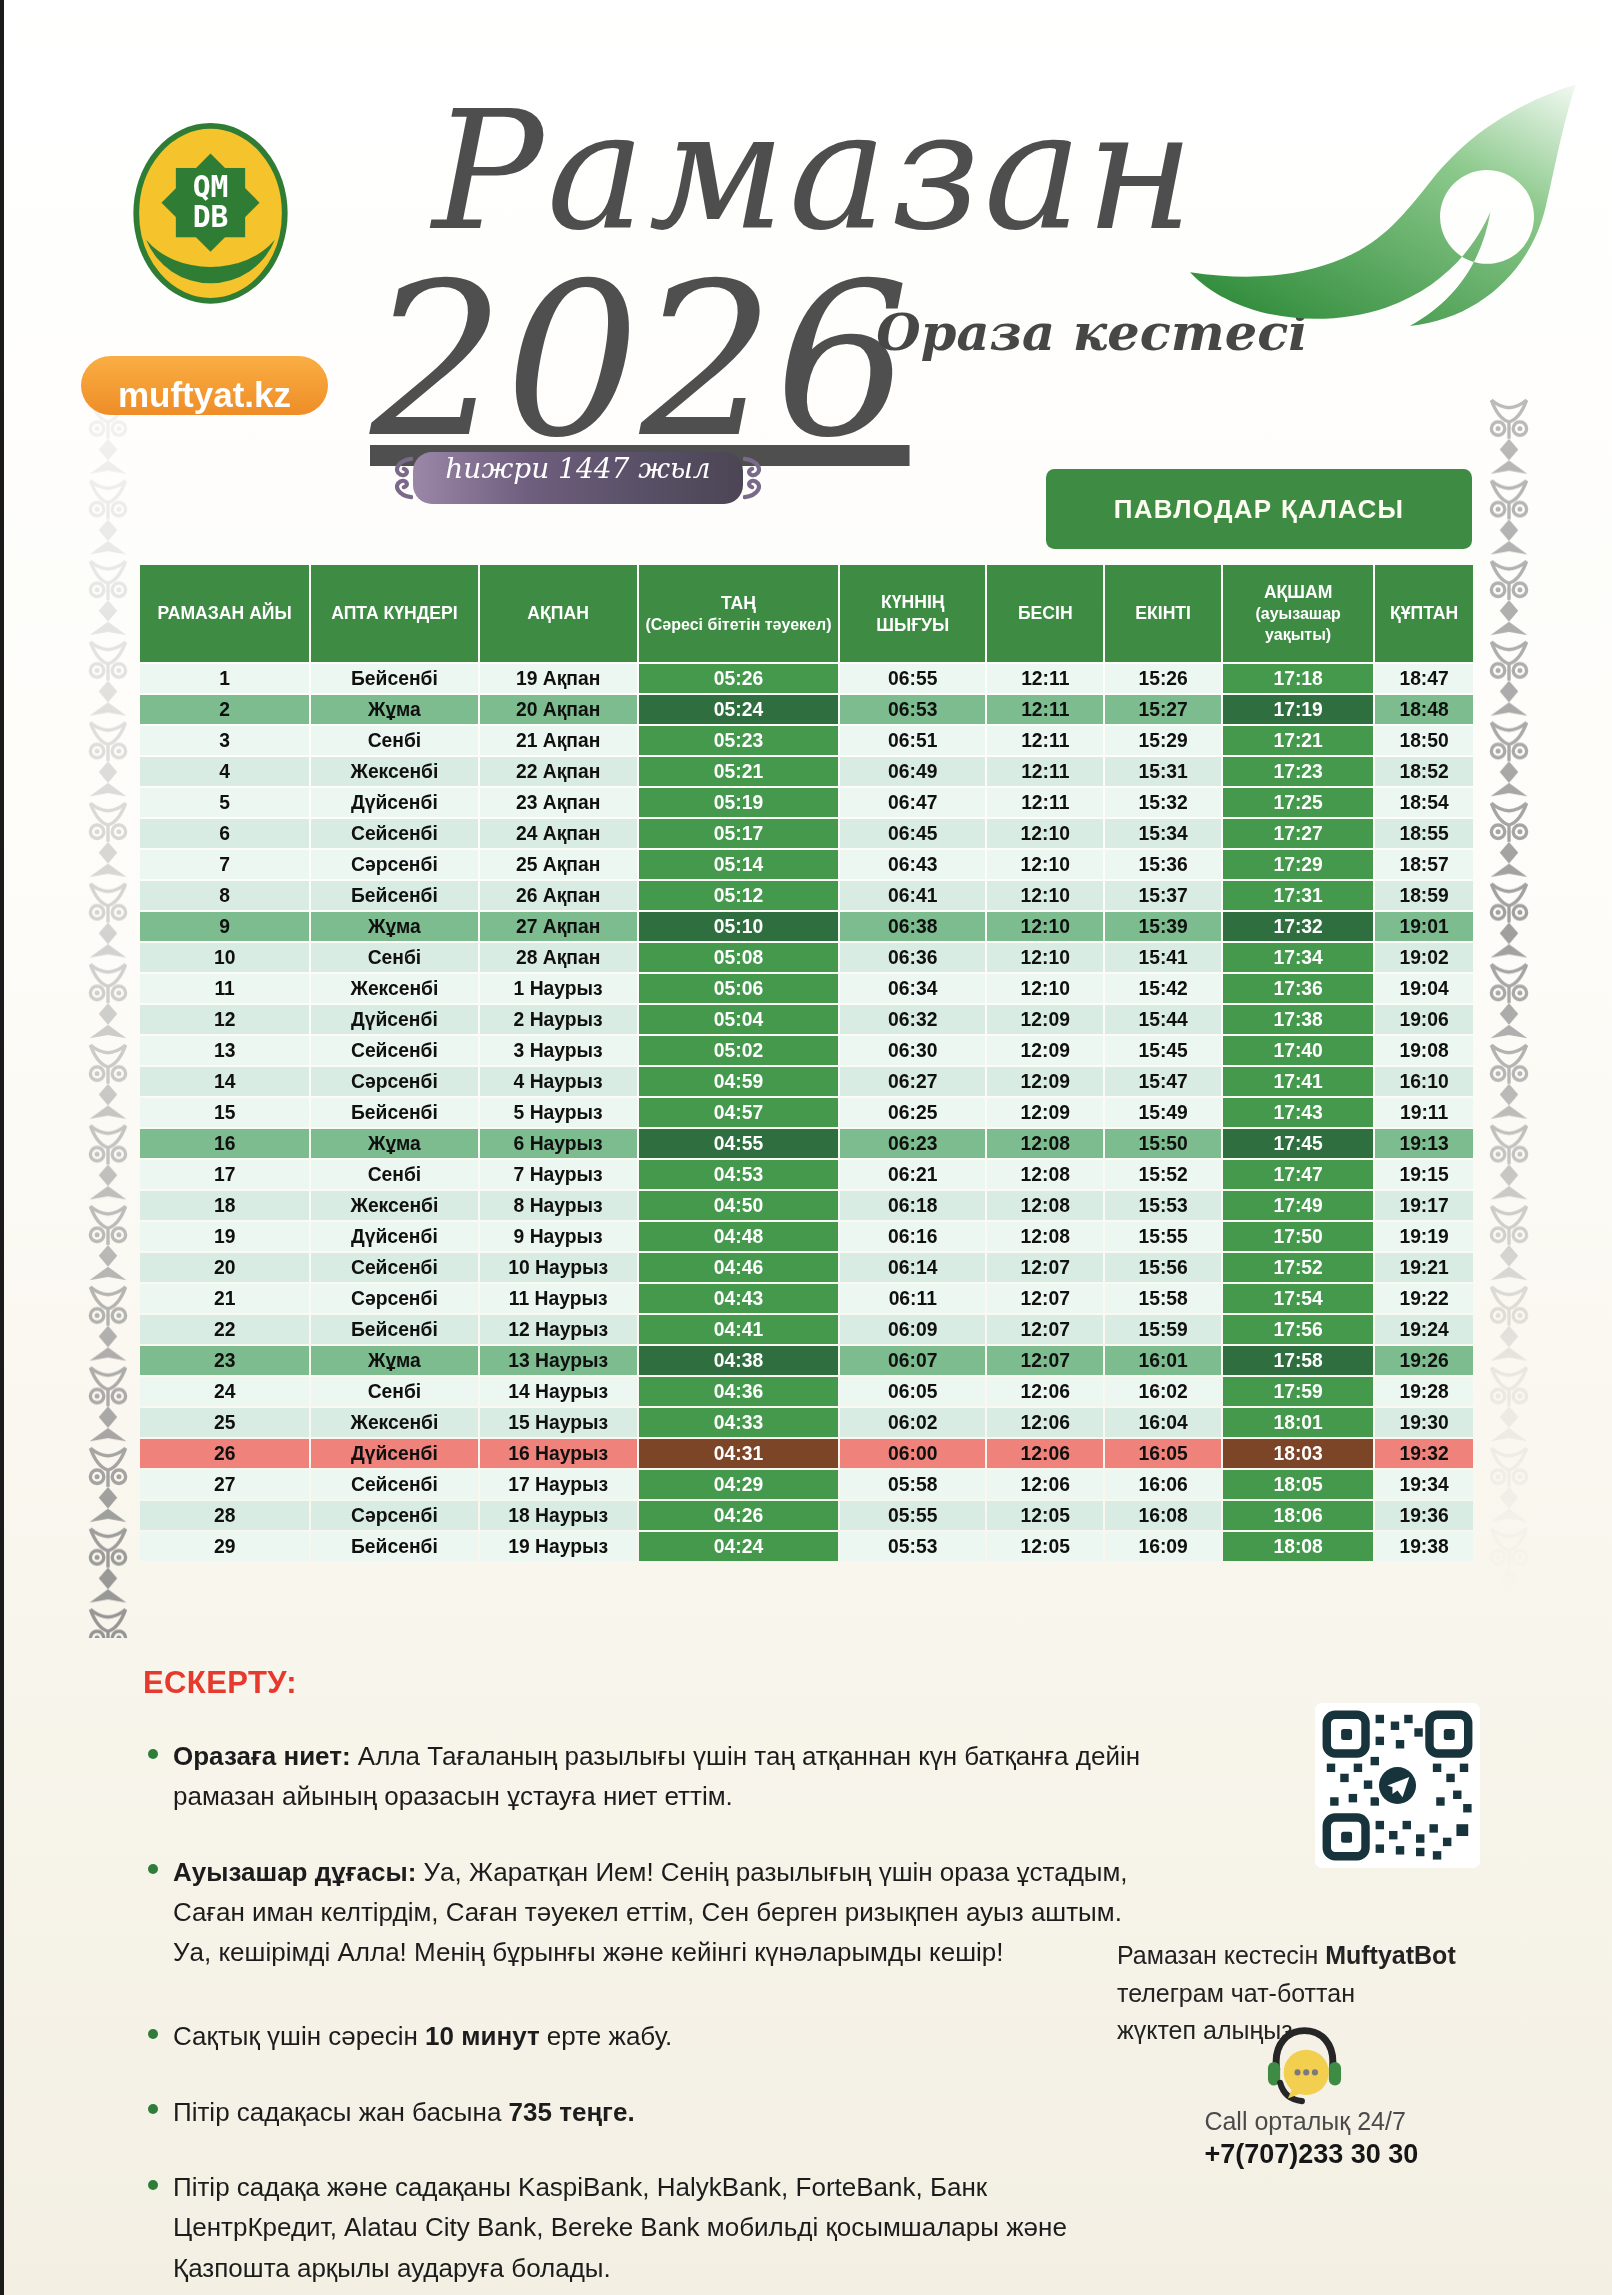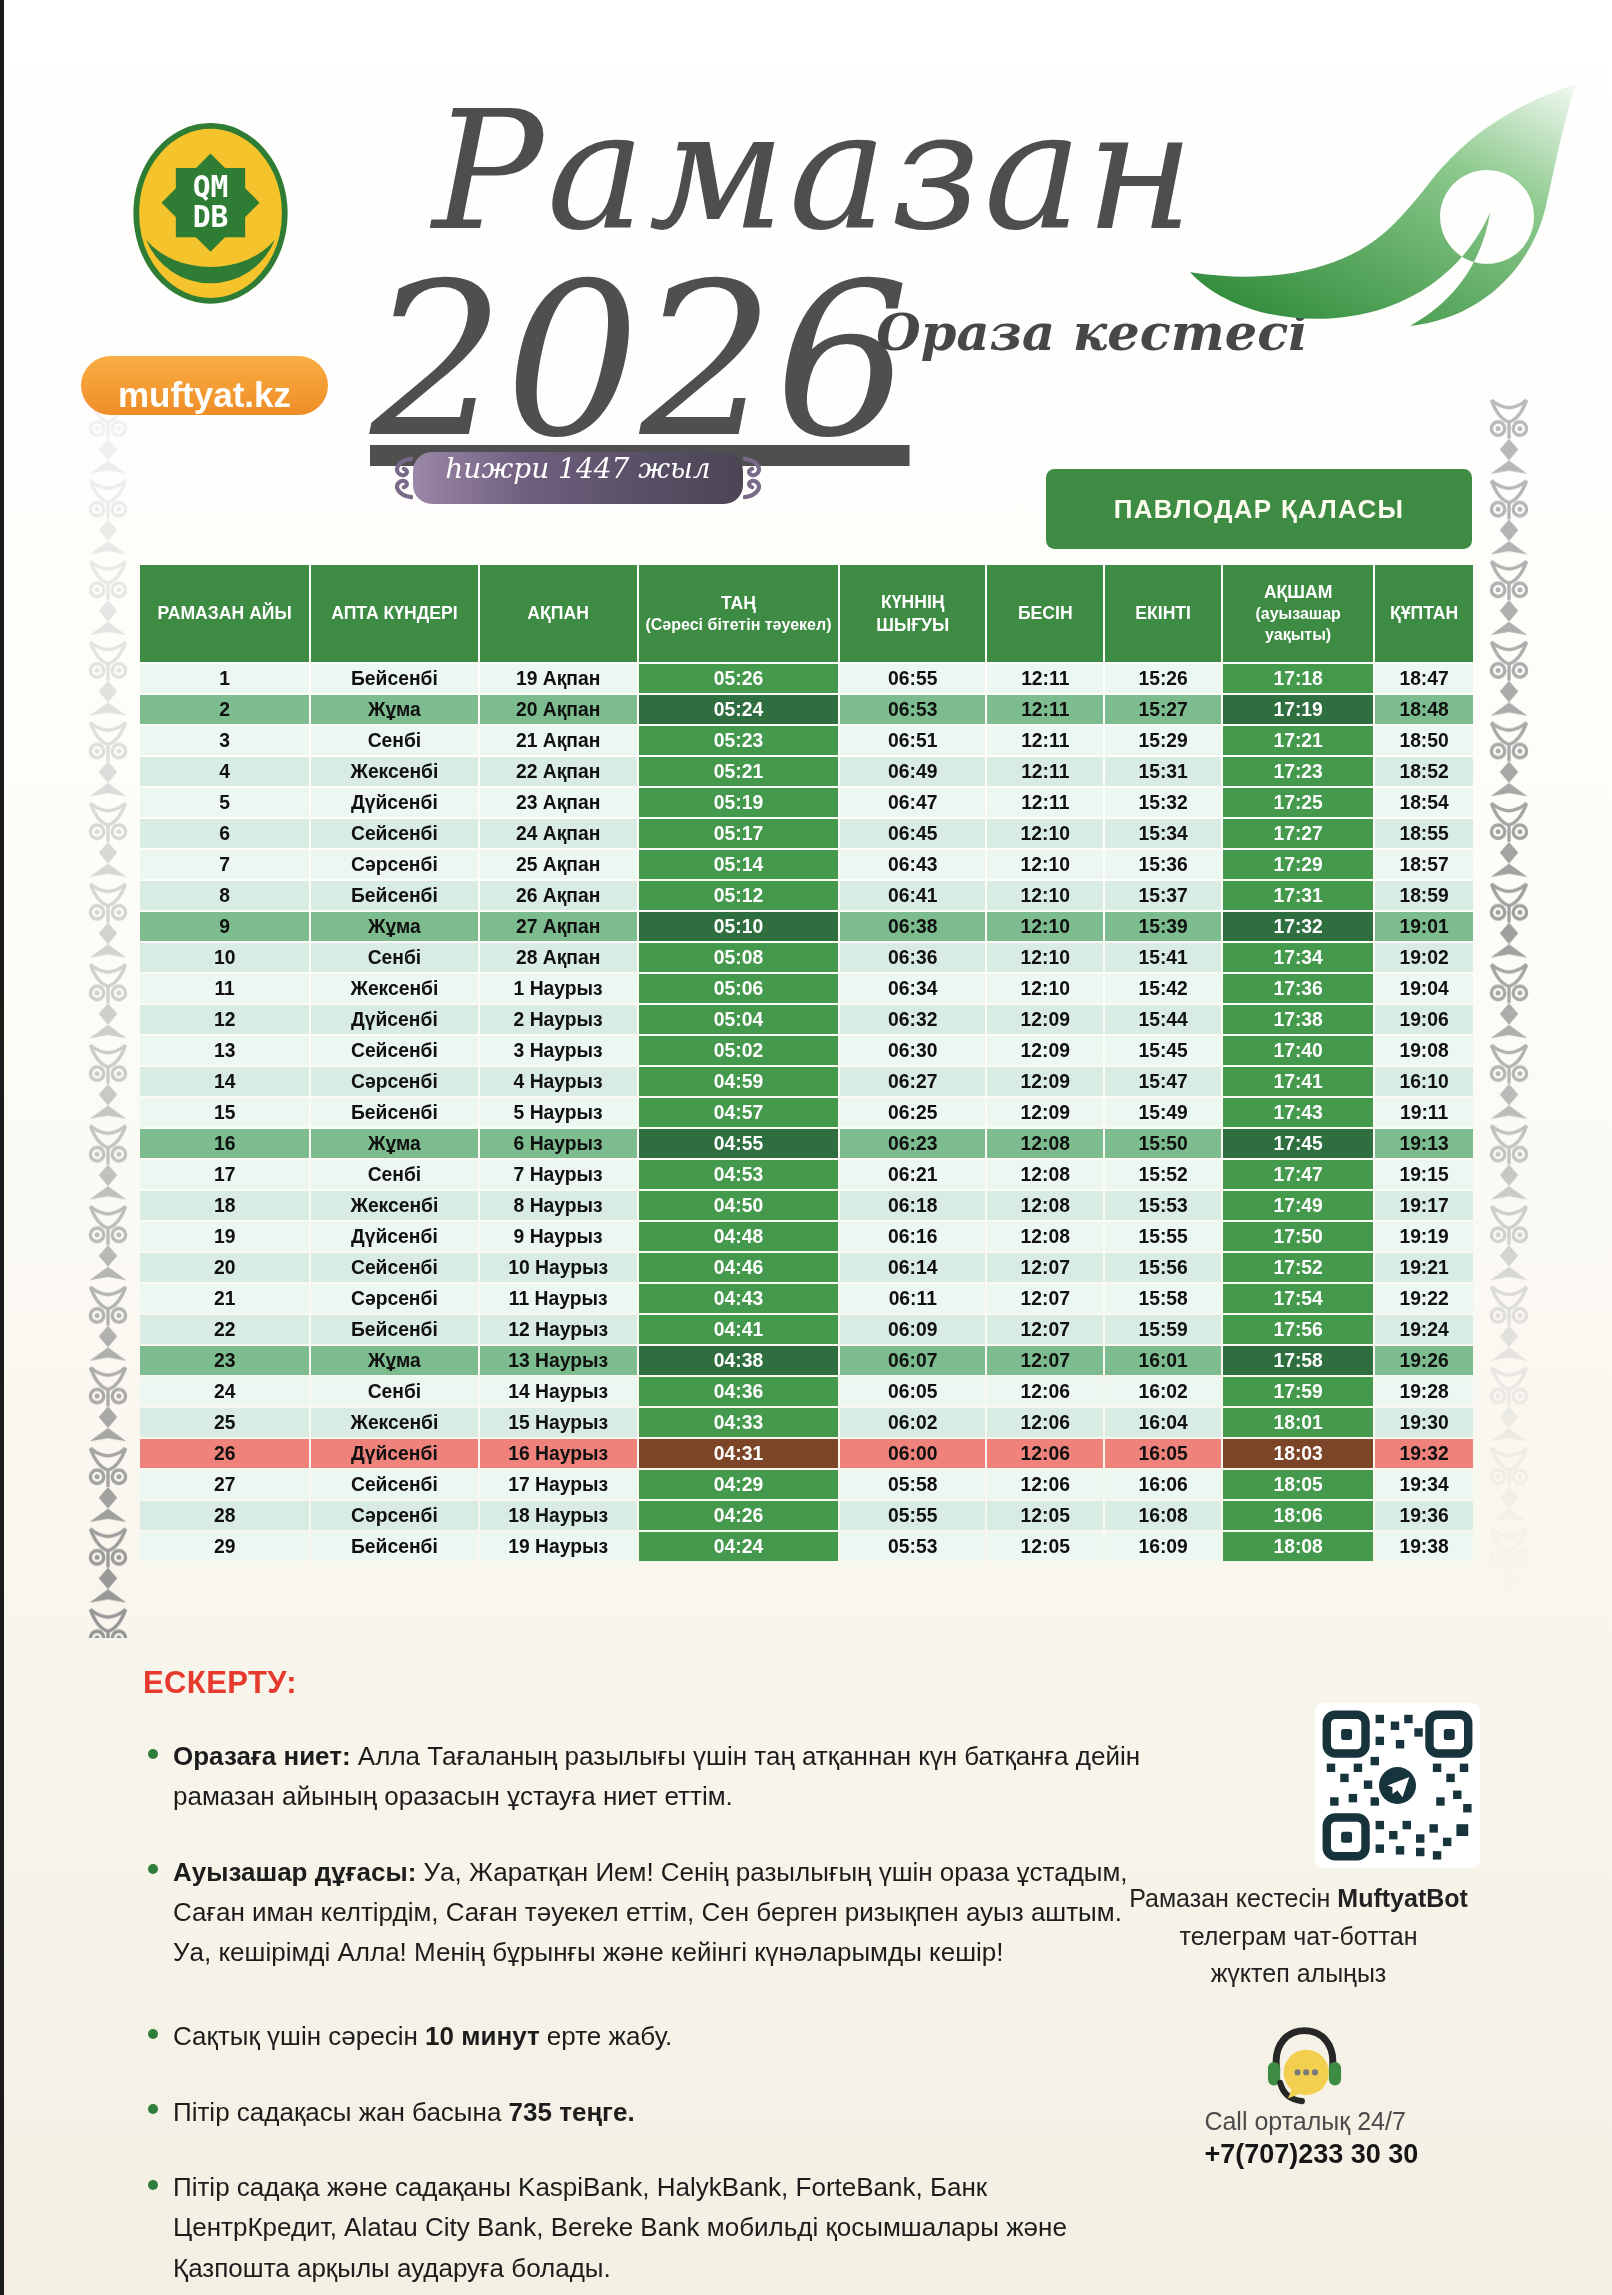--- a/index.html
+++ b/index.html
@@ -81,21 +81,21 @@
   .notes{position:absolute;left:143px;top:1665px;width:1008px;}
   .notes-heading{color:#e73a2e;font-size:31px;font-weight:bold;margin:0 0 25px 0;letter-spacing:0.4px;}
   .note-group{margin-bottom:44px;}
   .note-item{position:relative;padding-left:30px;font-size:26px;line-height:1.55;color:#1c1c1c;margin-bottom:6.7px;margin-top:35px;}
   .note-item::before{content:"";position:absolute;left:5px;top:12.6px;width:10px;height:10px;border-radius:50%;background:#2e7d3a;}
   .note-item b{font-weight:bold;}
 
   
   .qr-box{position:absolute;left:1315px;top:1703px;width:165px;height:165px;}
   .qr-caption{
-    position:absolute;left:1117px;top:1880px;width:363px;text-align:center;
+    position:absolute;left:1117px;top:1937px;width:363px;text-align:left;
     font-size:25px;line-height:1.5;color:#222;
   }
   .call-row{position:absolute;left:1191px;top:2023px;display:flex;align-items:center;flex-direction:column;}
   .call-icon{width:87px;height:84px;flex:none;}
   .call-text{margin-left:13.4px;}
   .call-label{font-size:25px;color:#4a4a4a;}
   .call-phone{font-size:27px;font-weight:bold;color:#161616;margin-top:3.4px;}
 </style>
 </head>
 <body>

